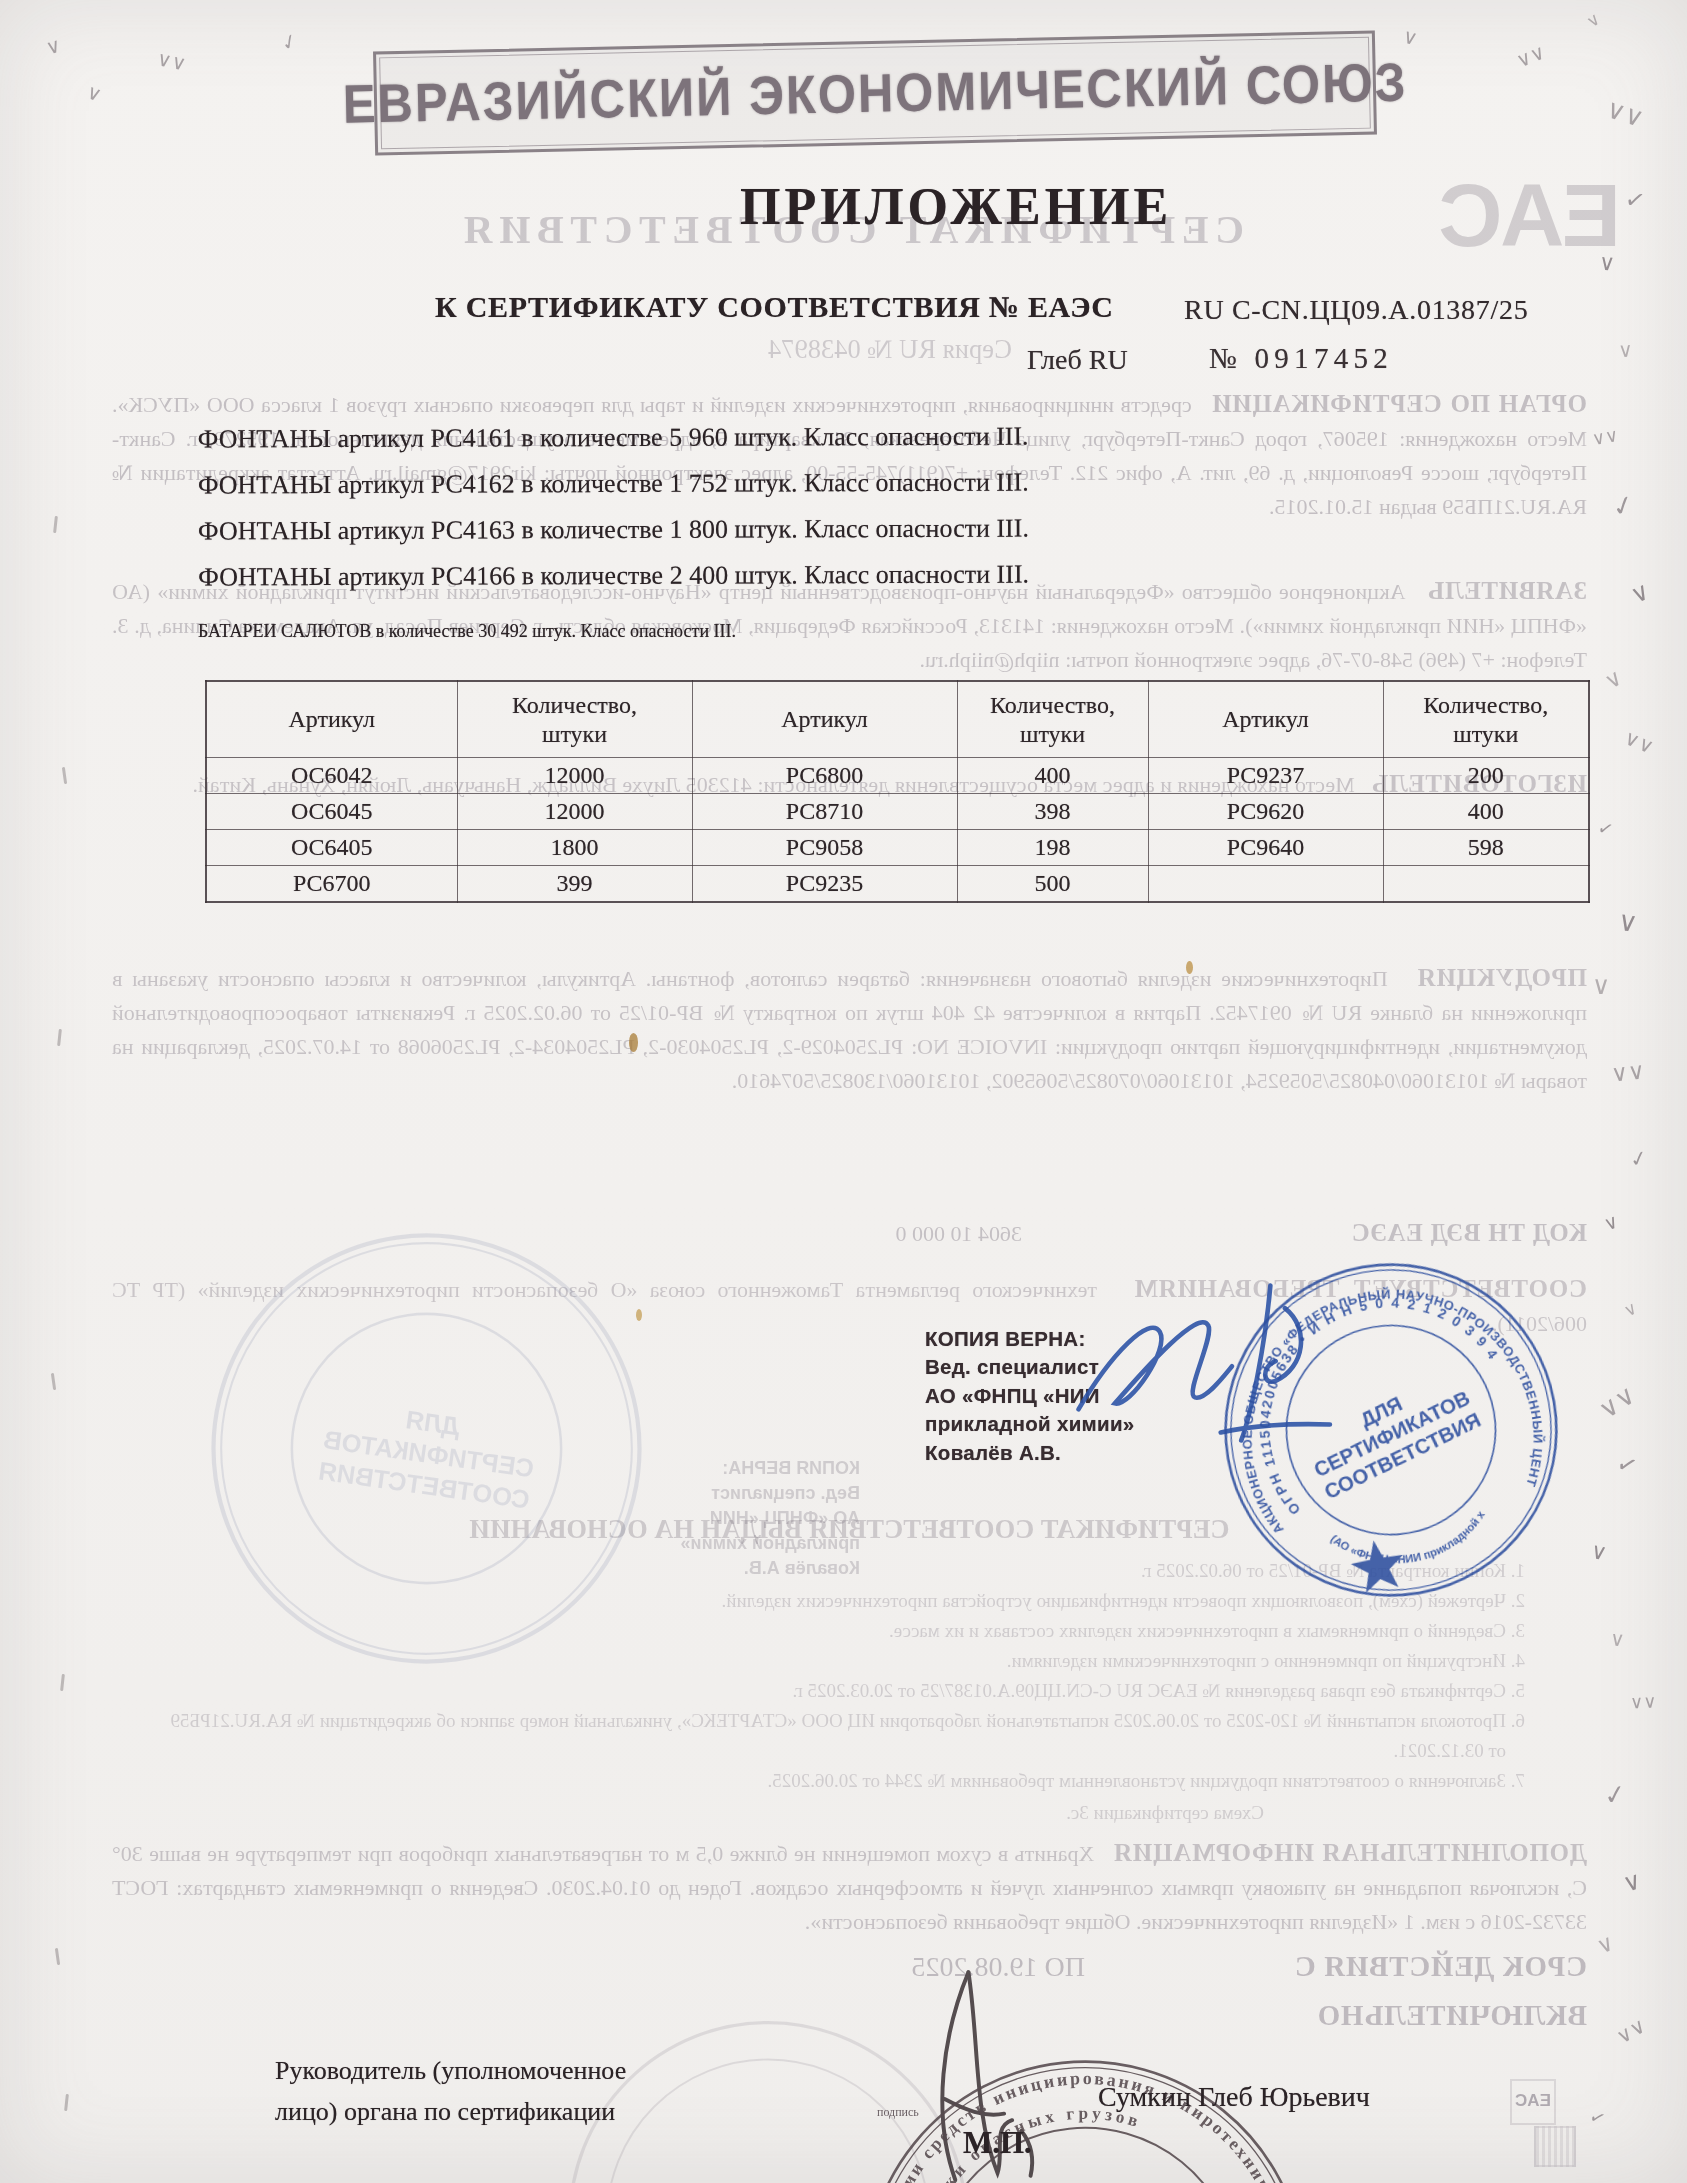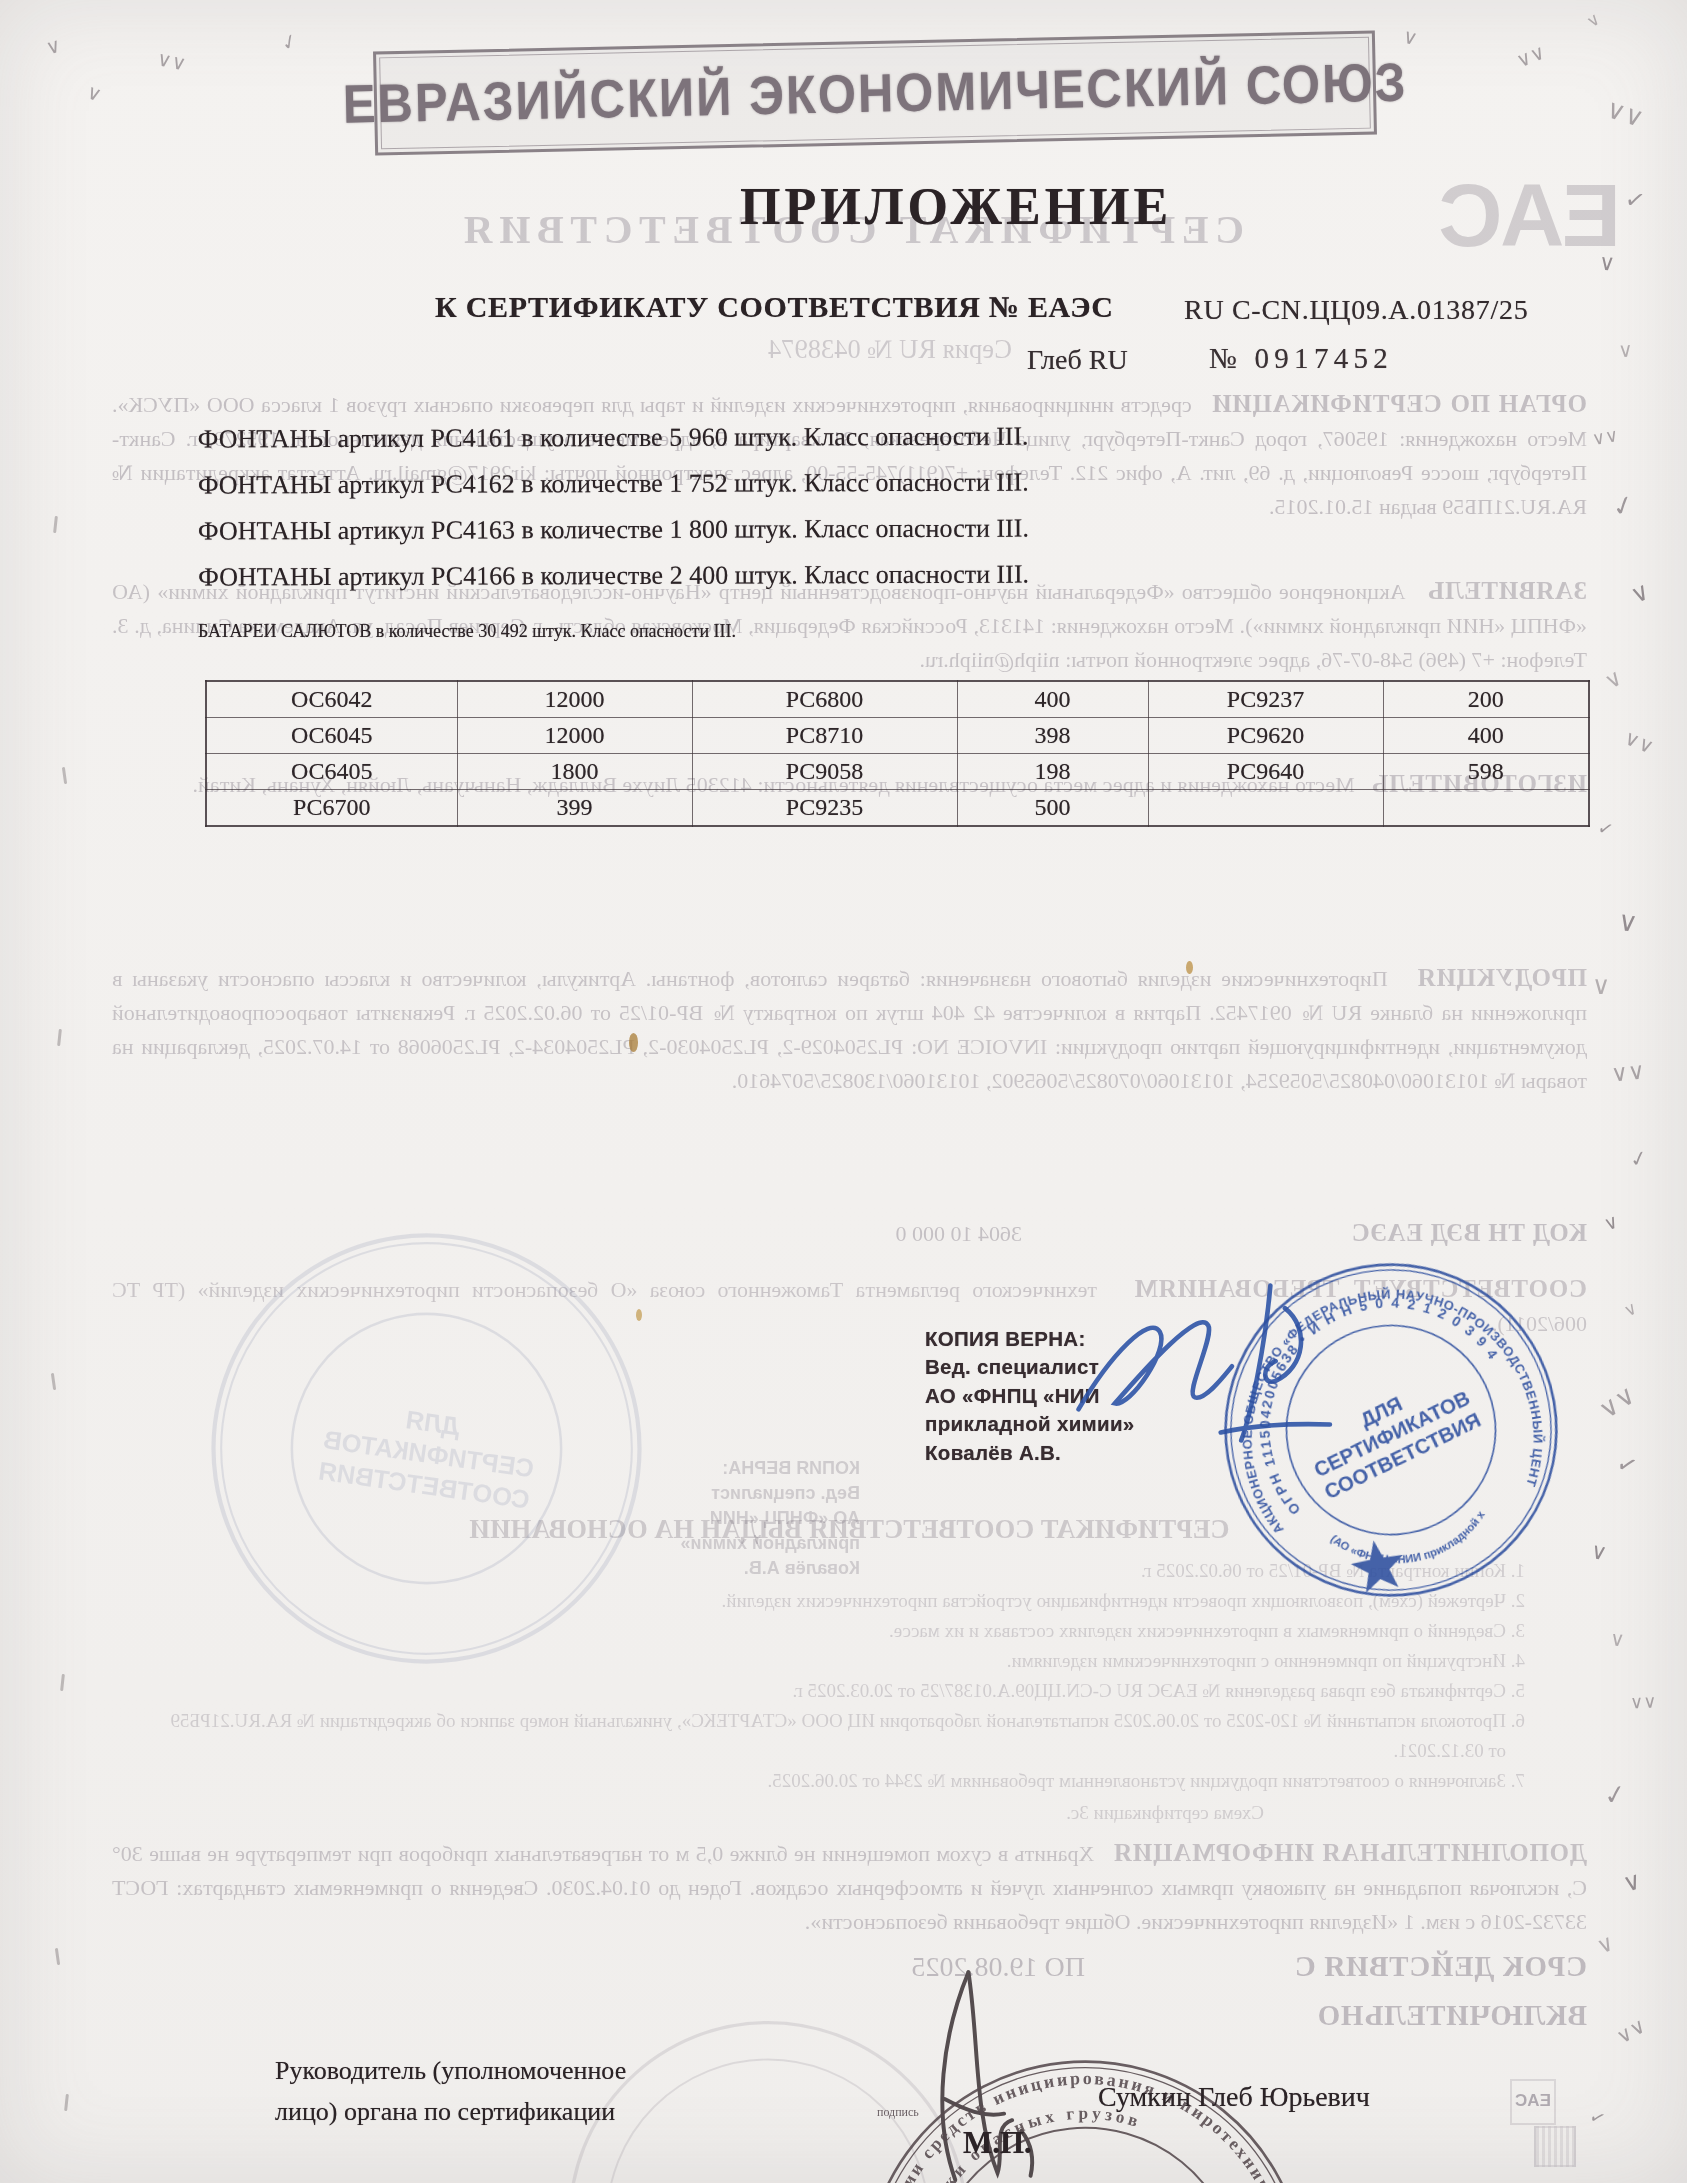--- a/index.html
+++ b/index.html
@@ -170,20 +170,37 @@
   <table class="arts abs" style="left:205px;top:680px;">
     <colgroup>
       <col style="width:251px">
         <col style="width:235px">
         <col style="width:265px">
       <col style="width:191px">
         <col style="width:235px">
         <col style="width:206px">
     </colgroup>
     <tbody>
+        <tr class="hd">
+      <td>Артикул</td>
+      <td>
+        <span class="hq">Количество,</span>
+            <span class="hq">штуки</span>
+      </td>
+      <td>Артикул</td>
+      <td>
+        <span class="hq">Количество,</span>
+            <span class="hq">штуки</span>
+      </td>
+      <td>Артикул</td>
+      <td>
+        <span class="hq">Количество,</span>
+            <span class="hq">штуки</span>
+      </td>
+    </tr>
     <tr>
       <td>ОС6042</td>
       <td>12000</td>
       <td>РС6800</td>
       <td>400</td>
       <td>РС9237</td>
       <td>200</td>
     </tr>
     <tr>
       <td>ОС6045</td>

